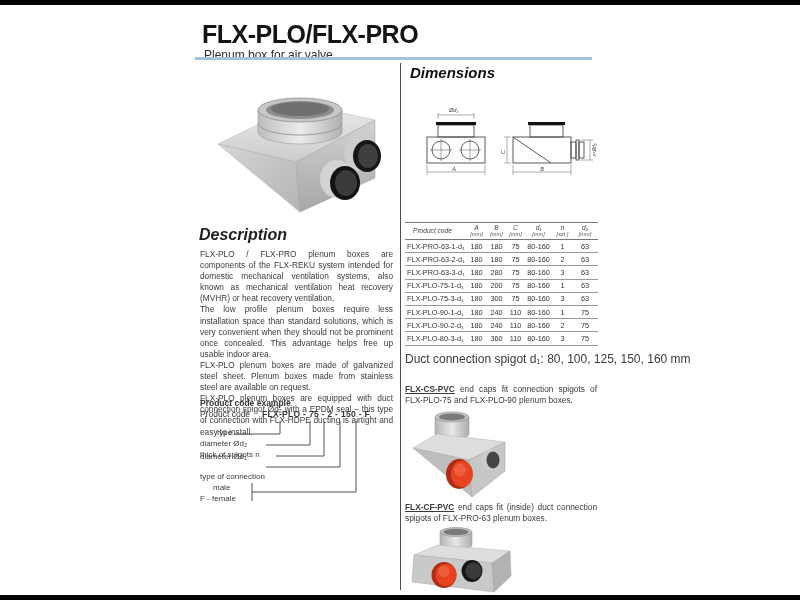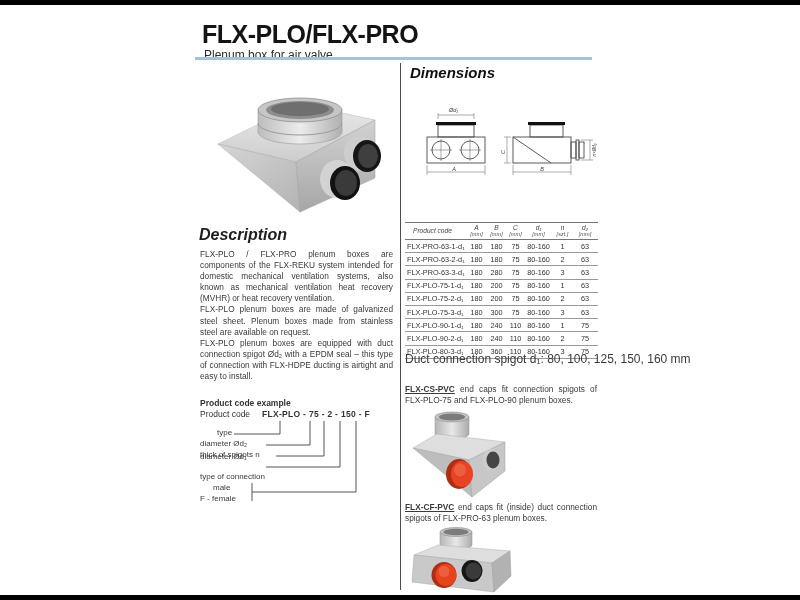--- a/index.html
+++ b/index.html
@@ -107,20 +107,21 @@
 
     <ellipse cx="134" cy="119" rx="17" ry="19" fill="#d3d3d3"></ellipse>
     <ellipse cx="142" cy="123" rx="15" ry="17" fill="#121212"></ellipse>
     <ellipse cx="143" cy="123" rx="11" ry="13" fill="#3a3a3a"></ellipse>
   </svg>
 </div>
 
 <div class="desc-heading">Description</div>
 <div class="desc-text">
     <p><span>FLX-PLO / FLX-PRO plenum boxes are components of the FLX-REKU system intended for domestic mechanical ventilation systems, also known as mechanical ventilation heat recovery (MVHR) or heat recovery ventilation.</span></p>
+    <p><span>The low profile plenum boxes require less installation space than standard solutions, which is very convenient when they should not be prominent once concealed. This advantage helps free up usable indoor area.</span></p>
     <p><span>FLX-PLO plenum boxes are made of galvanized steel sheet. Plenum boxes made from stainless steel are available on request.</span></p>
     <p><span>FLX-PLO plenum boxes are equipped with duct connection spigot Ød₂ with a EPDM seal – this type of connection with FLX-HDPE ducting is airtight and easy to install.</span></p>
   </div>
 
 <div class="pce-heading">Product code example</div>
 <div class="pce-row">Product code</div>
 <div class="pce-code">FLX-PLO - 75 - 2 - 150 - F</div>
 
 <span class="bd-label bd-0">type</span>
 <span class="bd-label bd-1">diameter Ød₂</span>
@@ -253,29 +254,20 @@
         <td>3</td>
         <td>63</td>
       </tr>
       <tr>
         <td>FLX-PLO-75-1-d₁</td>
         <td>180</td>
         <td>200</td>
         <td>75</td>
         <td>80-160</td>
         <td>1</td>
-        <td>63</td>
-      </tr>
-      <tr>
-        <td>FLX-PLO-75-2-d₁</td>
-        <td>180</td>
-        <td>200</td>
-        <td>75</td>
-        <td>80-160</td>
-        <td>2</td>
         <td>63</td>
       </tr>
       <tr>
         <td>FLX-PLO-75-3-d₁</td>
         <td>180</td>
         <td>300</td>
         <td>75</td>
         <td>80-160</td>
         <td>3</td>
         <td>63</td>

